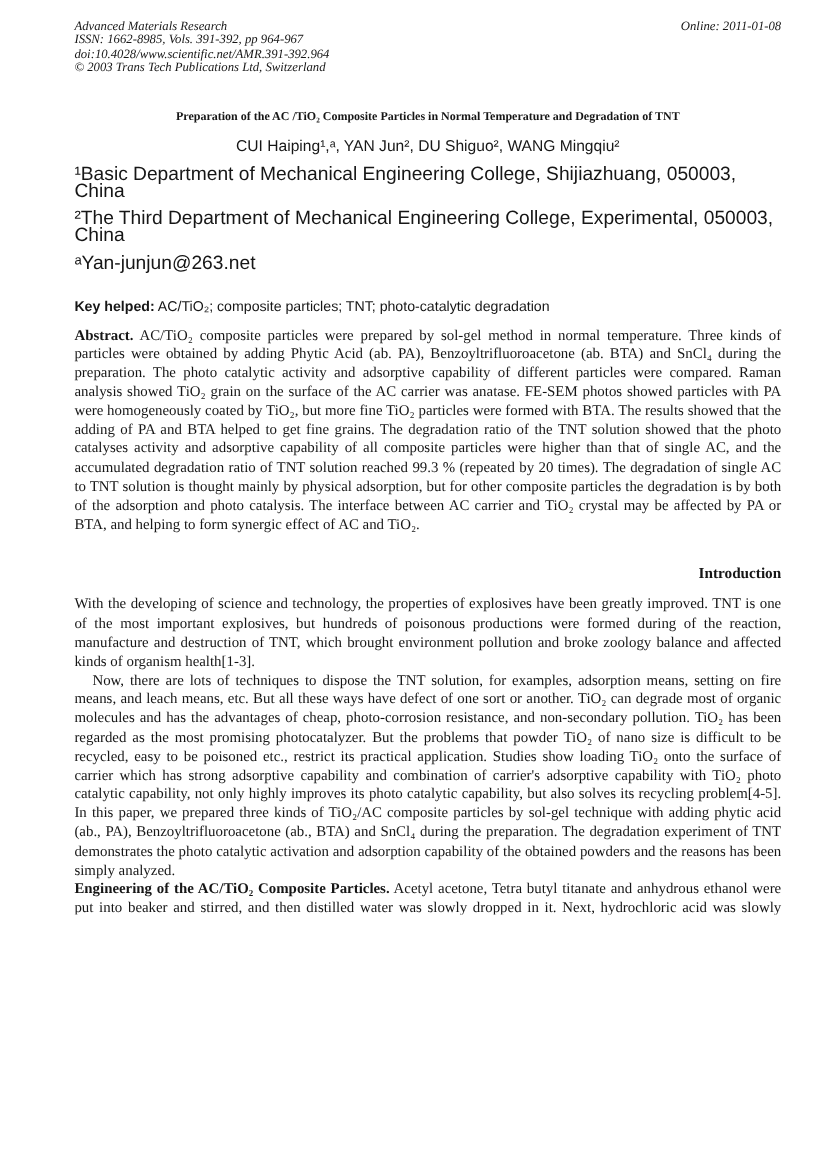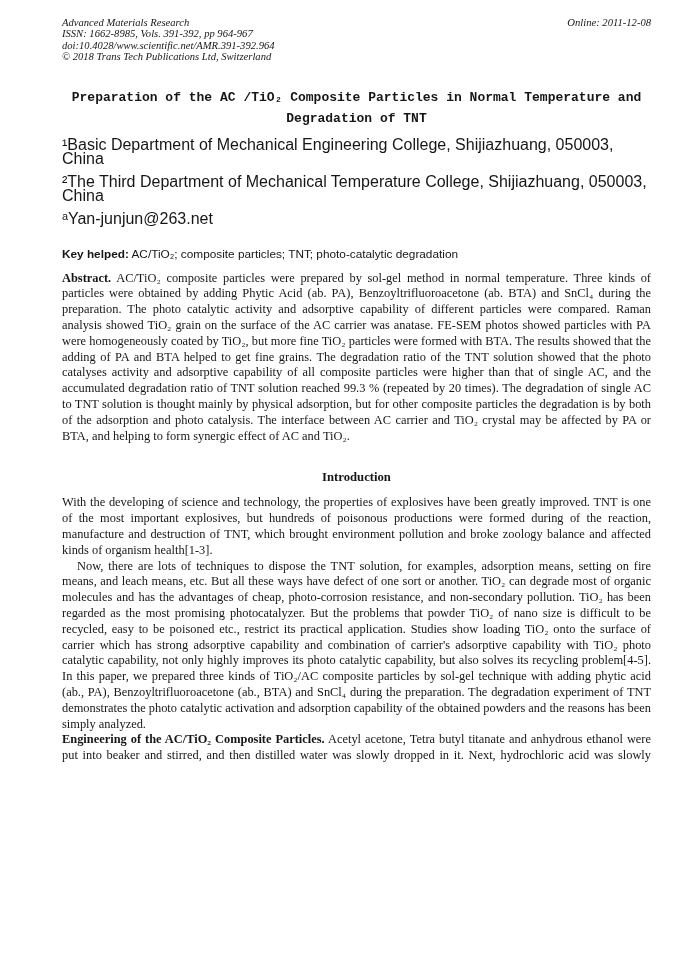--- a/index.html
+++ b/index.html
@@ -26,23 +26,23 @@
     font-size: 10.6px;
     line-height: 11.4px;
   }
   .meta-left div { white-space: nowrap; }
   .meta-right { white-space: nowrap; }
 
   
   .paper-title {
     margin: 24px 4px 0 4px;
     text-align: center;
-    font-family: Liberation Mono, monospace;
+    font-family: Liberation Serif, serif;
     font-weight: bold;
-    font-size: 13px;
+    font-size: 10px;
     line-height: 21px;
   }
   .authors {
     margin-top: 5px;
     text-align: center;
     font-family: "Liberation Sans", sans-serif;
     font-size: 13px;
     line-height: 17px;
   }
   .affil, .email {
@@ -67,45 +67,46 @@
     text-align: justify;
   }
   p { margin: 0; }
   .abstract { margin-top: 9px; }
   .section-heading {
     margin-top: 25px;
     margin-bottom: 10px;
     font-weight: bold;
     font-size: 12.7px;
     line-height: 16px;
-    text-align: center;
+    text-align: right;
   }
   .indent { text-indent: 15px; font-family: Liberation Serif, serif; }
   .runin { font-weight: bold; }
 </style>
 </head>
 <body>
 
 <div class="page">
 
   <div class="meta-row">
     <div class="meta-left">
       <div>Advanced Materials Research</div>
       <div>ISSN: 1662-8985, Vols. 391-392, pp 964-967</div>
       <div>doi:10.4028/www.scientific.net/AMR.391-392.964</div>
-      <div>© 2018 Trans Tech Publications Ltd, Switzerland</div>
+      <div>© 2003 Trans Tech Publications Ltd, Switzerland</div>
     </div>
-    <div class="meta-right">Online: 2011-12-08</div>
+    <div class="meta-right">Online: 2011-01-08</div>
   </div>
 
   <h1 class="paper-title">Preparation of the AC /TiO₂ Composite Particles in Normal Temperature and Degradation of TNT</h1>
 
+  <div class="authors">CUI Haiping¹,ᵃ, YAN Jun², DU Shiguo², WANG Mingqiu²</div>
 
   <div class="affil">¹Basic Department of Mechanical Engineering College, Shijiazhuang, 050003, China</div>
-  <div class="affil">²The Third Department of Mechanical Temperature College, Shijiazhuang, 050003, China</div>
+  <div class="affil">²The Third Department of Mechanical Engineering College, Experimental, 050003, China</div>
   <div class="email">ᵃYan-junjun@263.net</div>
 
   <div class="keywords"><b>Key helped:</b><span> AC/TiO₂; composite particles; TNT; photo-catalytic degradation</span></div>
 
   <p class="body-text abstract"><b class="runin">Abstract.</b><span> AC/TiO₂ composite particles were prepared by sol-gel method in normal temperature. Three kinds of particles were obtained by adding Phytic Acid (ab. PA), Benzoyltrifluoroacetone (ab. BTA) and SnCl₄ during the preparation. The photo catalytic activity and adsorptive capability of different particles were compared. Raman analysis showed TiO₂ grain on the surface of the AC carrier was anatase. FE-SEM photos showed particles with PA were homogeneously coated by TiO₂, but more fine TiO₂ particles were formed with BTA. The results showed that the adding of PA and BTA helped to get fine grains. The degradation ratio of the TNT solution showed that the photo catalyses activity and adsorptive capability of all composite particles were higher than that of single AC, and the accumulated degradation ratio of TNT solution reached 99.3 % (repeated by 20 times). The degradation of single AC to TNT solution is thought mainly by physical adsorption, but for other composite particles the degradation is by both of the adsorption and photo catalysis. The interface between AC carrier and TiO₂ crystal may be affected by PA or BTA, and helping to form synergic effect of AC and TiO₂.</span></p>
 
   <div class="body-text section-heading">Introduction</div>
 
   <p class="body-text">With the developing of science and technology, the properties of explosives have been greatly improved. TNT is one of the most important explosives, but hundreds of poisonous productions were formed during of the reaction, manufacture and destruction of TNT, which brought environment pollution and broke zoology balance and affected kinds of organism health[1-3].</p>
   <p class="body-text indent">Now, there are lots of techniques to dispose the TNT solution, for examples, adsorption means, setting on fire means, and leach means, etc. But all these ways have defect of one sort or another. TiO₂ can degrade most of organic molecules and has the advantages of cheap, photo-corrosion resistance, and non-secondary pollution. TiO₂ has been regarded as the most promising photocatalyzer. But the problems that powder TiO₂ of nano size is difficult to be recycled, easy to be poisoned etc., restrict its practical application. Studies show loading TiO₂ onto the surface of carrier which has strong adsorptive capability and combination of carrier's adsorptive capability with TiO₂ photo catalytic capability, not only highly improves its photo catalytic capability, but also solves its recycling problem[4-5]. In this paper, we prepared three kinds of TiO₂/AC composite particles by sol-gel technique with adding phytic acid (ab., PA), Benzoyltrifluoroacetone (ab., BTA) and SnCl₄ during the preparation. The degradation experiment of TNT demonstrates the photo catalytic activation and adsorption capability of the obtained powders and the reasons has been simply analyzed.</p>

